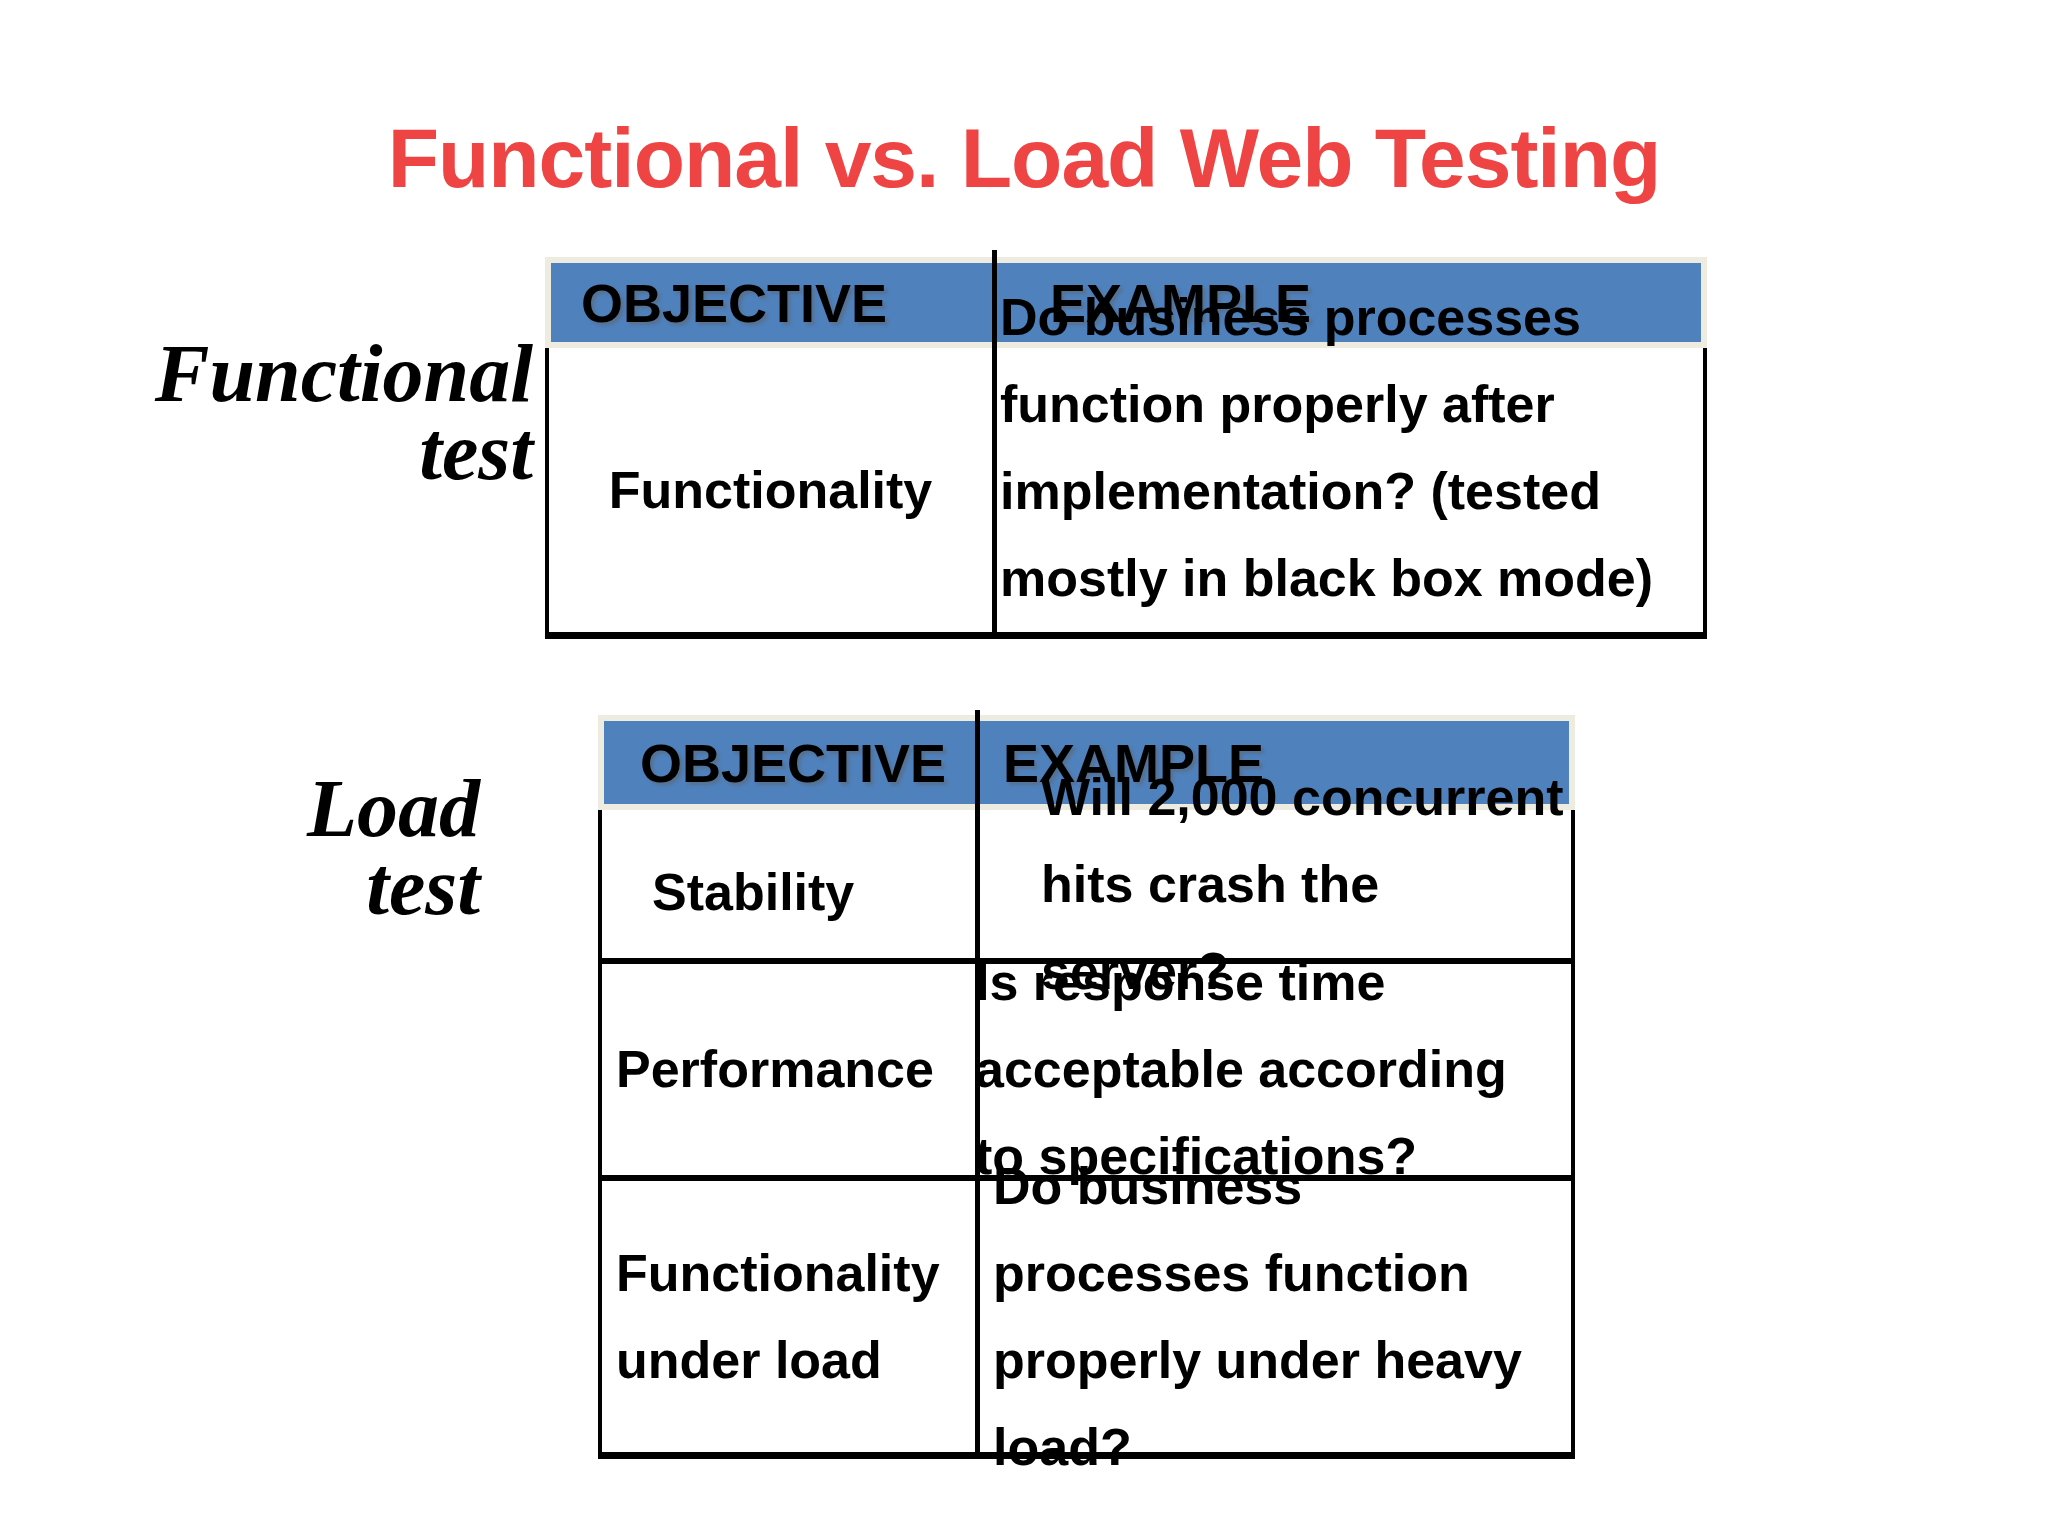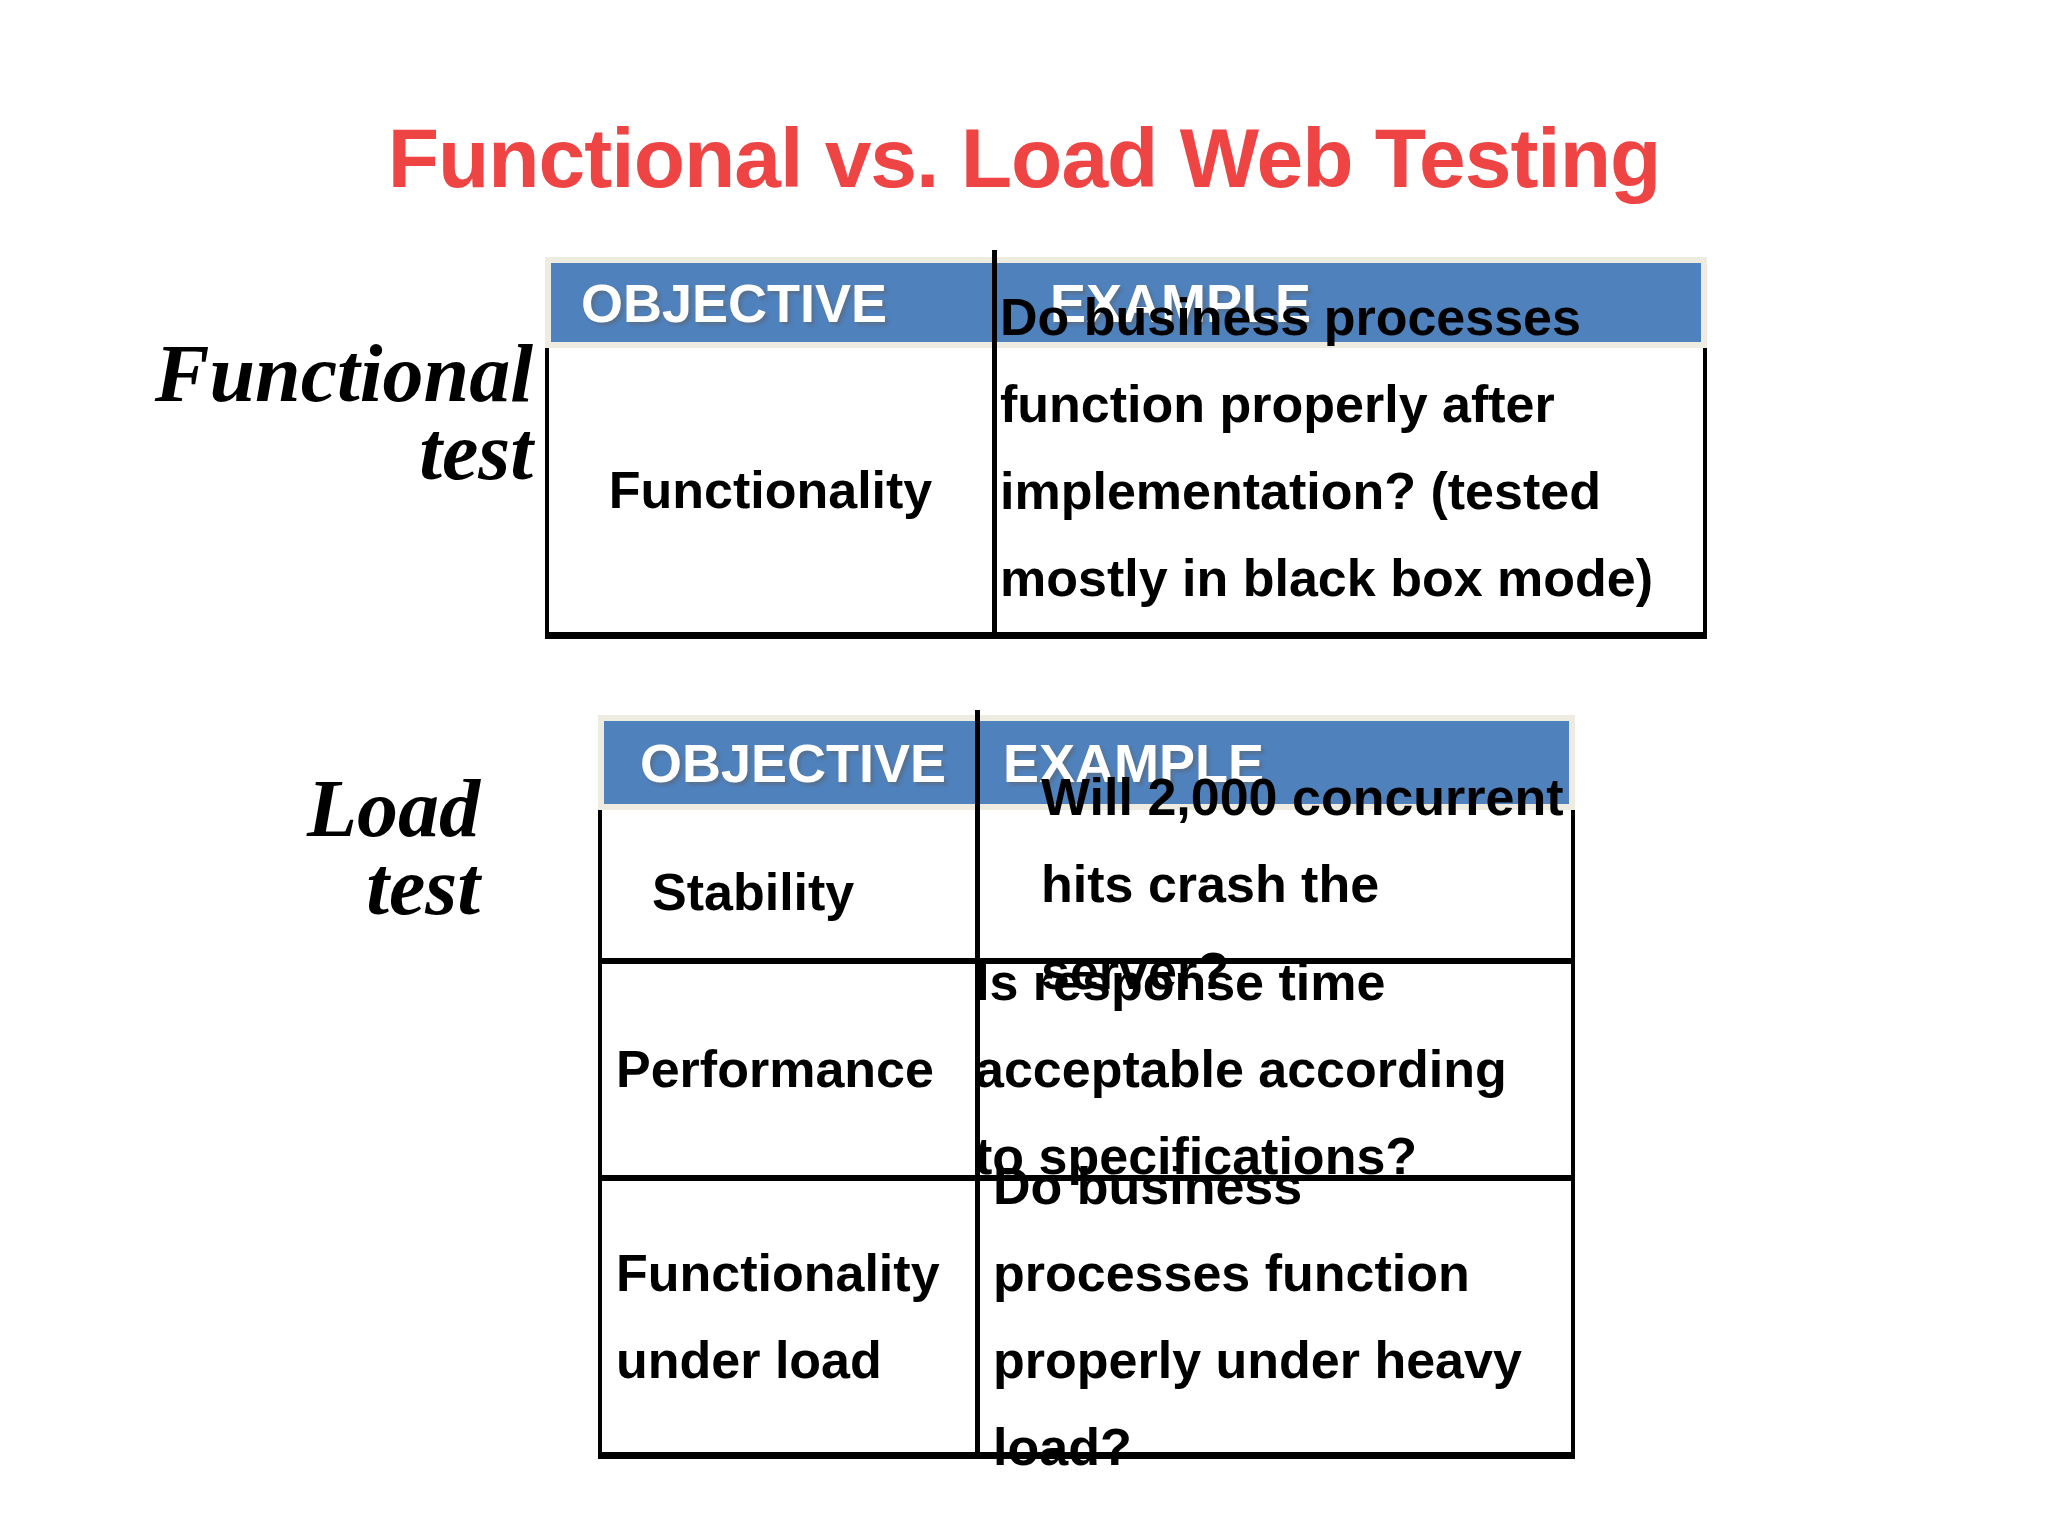--- a/index.html
+++ b/index.html
@@ -46,21 +46,21 @@
     background:#4F81BC;
     border:6px solid #EEECE1;
     box-sizing:border-box;
   }
   .tbl-1 .thead { height:91px; }
   .tbl-2 .thead { height:95px; }
 
   .th {
     display:flex; align-items:center;
     font-size:54px; font-weight:bold;
-    color:#ffffff;
+    color:#000000;
     text-shadow:3px 3px 3px rgba(95,95,95,0.45);
     box-sizing:border-box;
     white-space:nowrap;
   }
   .tbl-1 .th-objective { width:441px; padding-left:30px; }
   .tbl-1 .th-example   { flex:1;      padding-left:58px; }
   .tbl-2 .th-objective { width:371px; padding-left:36px; }
   .tbl-2 .th-example   { flex:1;      padding-left:28px; }
 
   .tbody {

